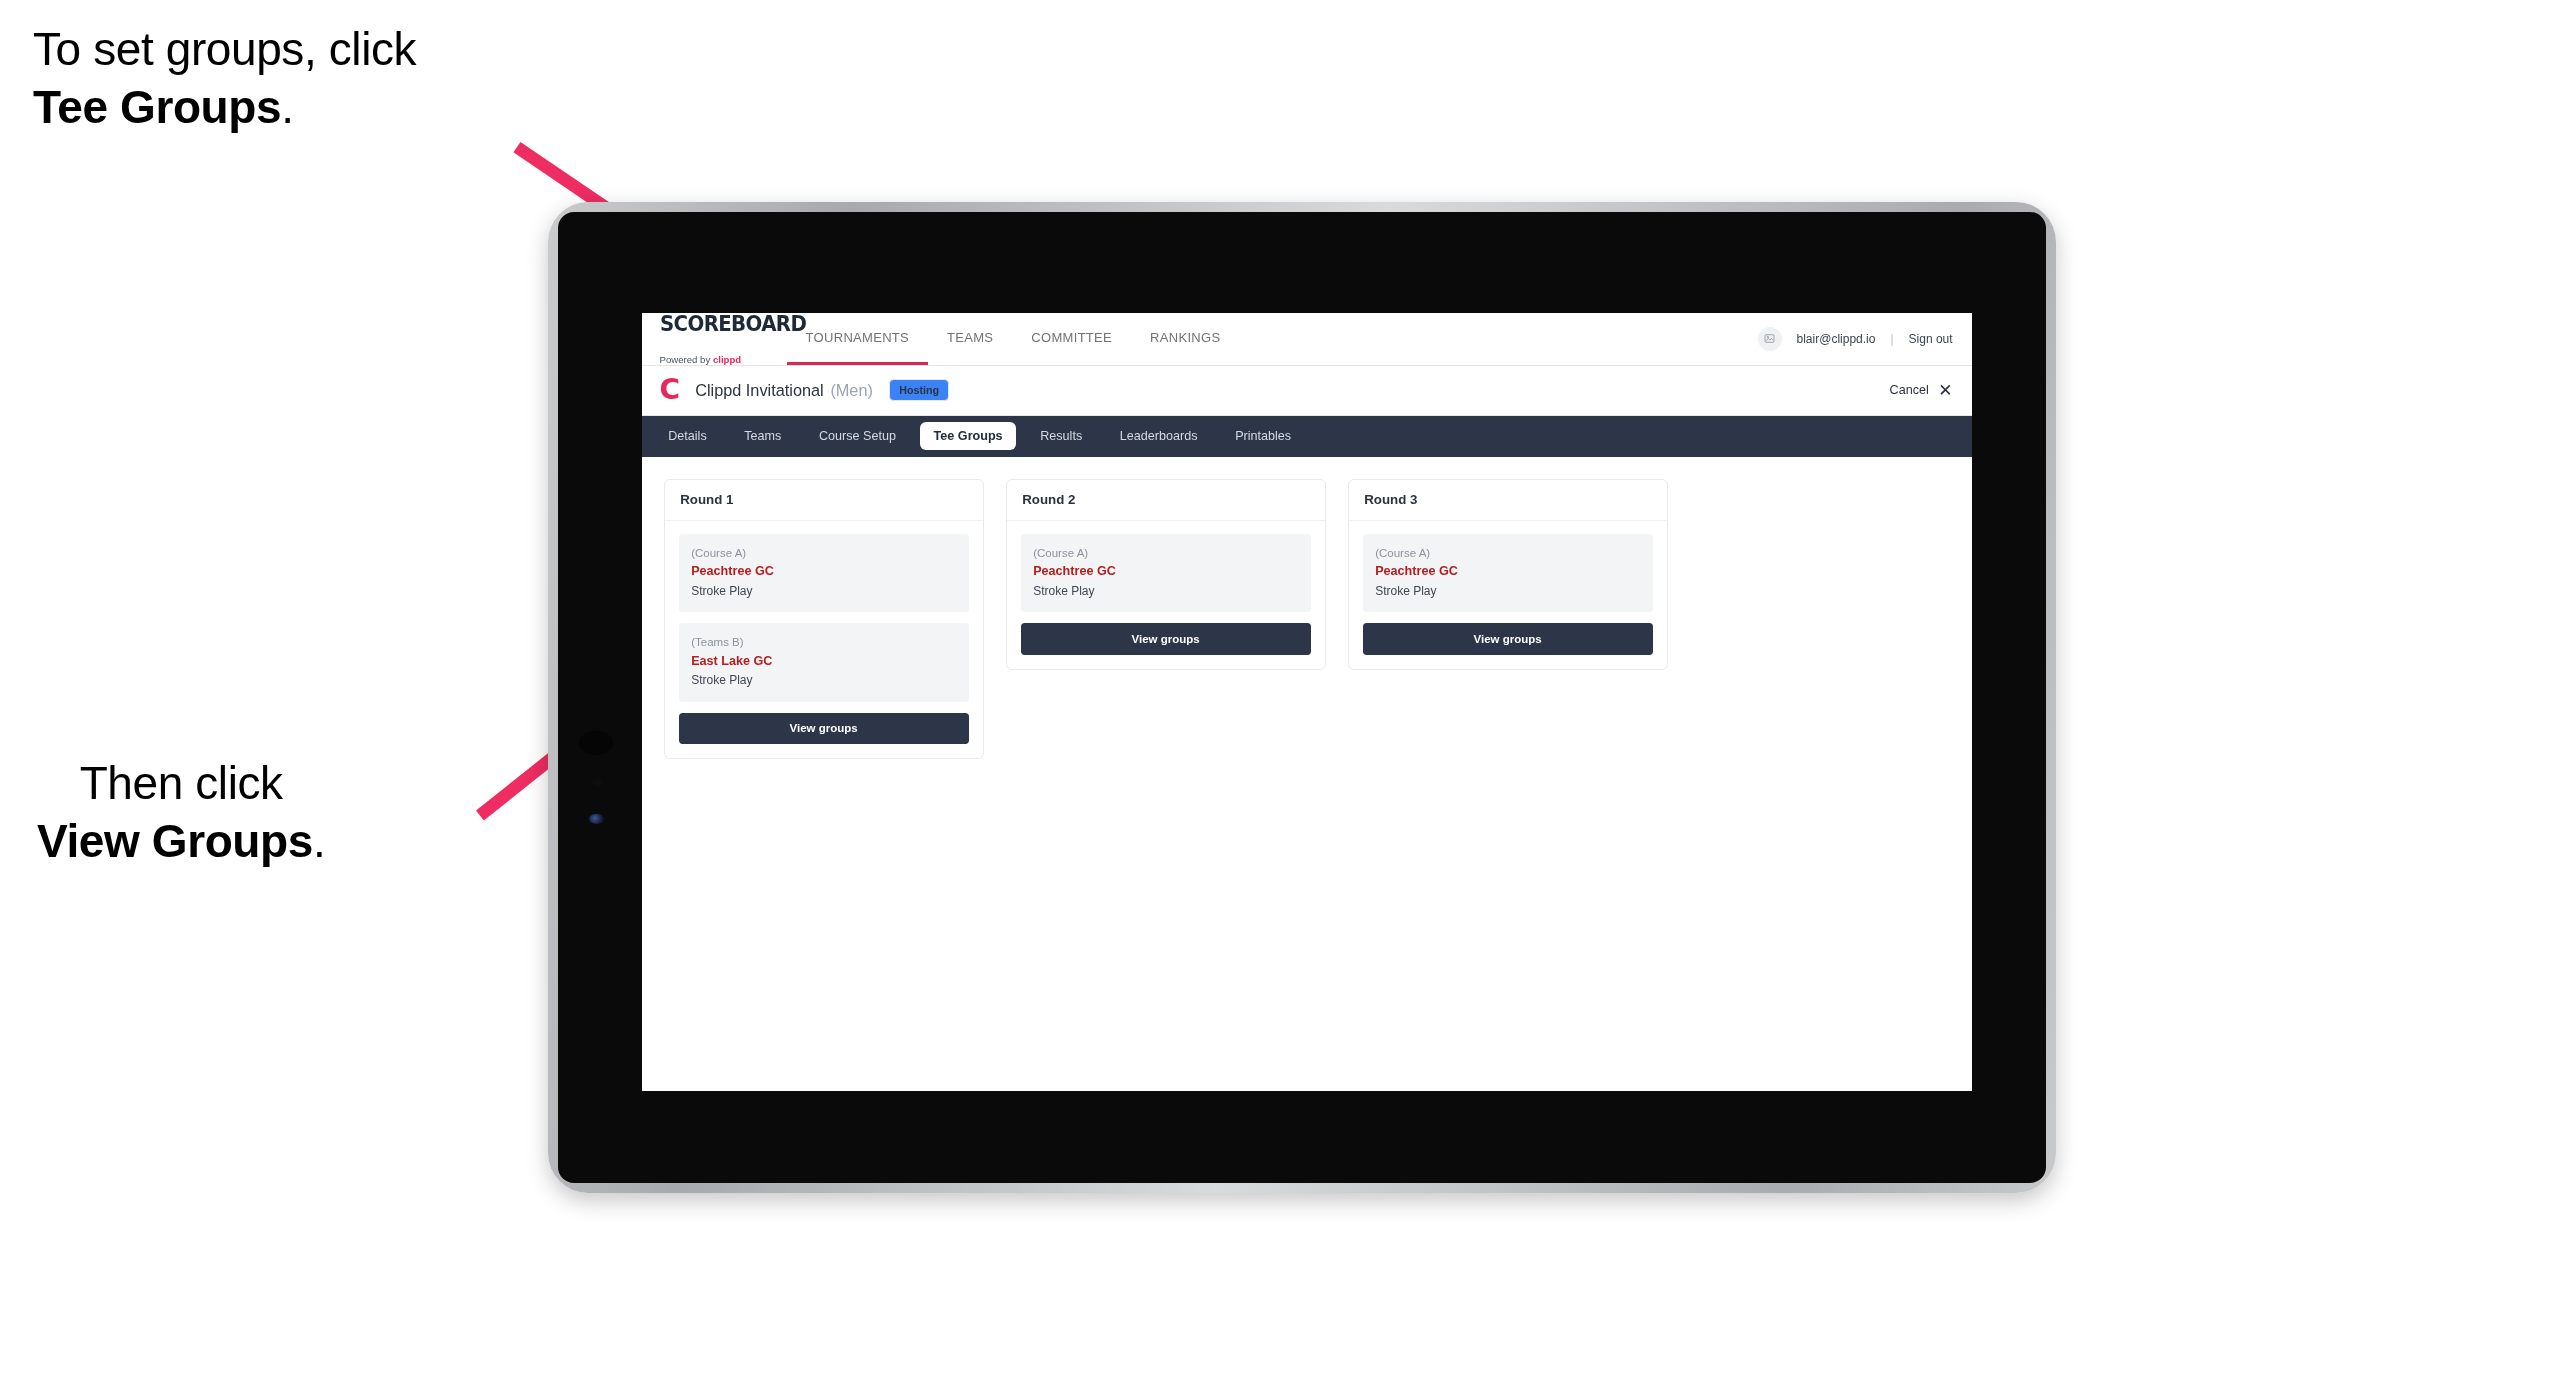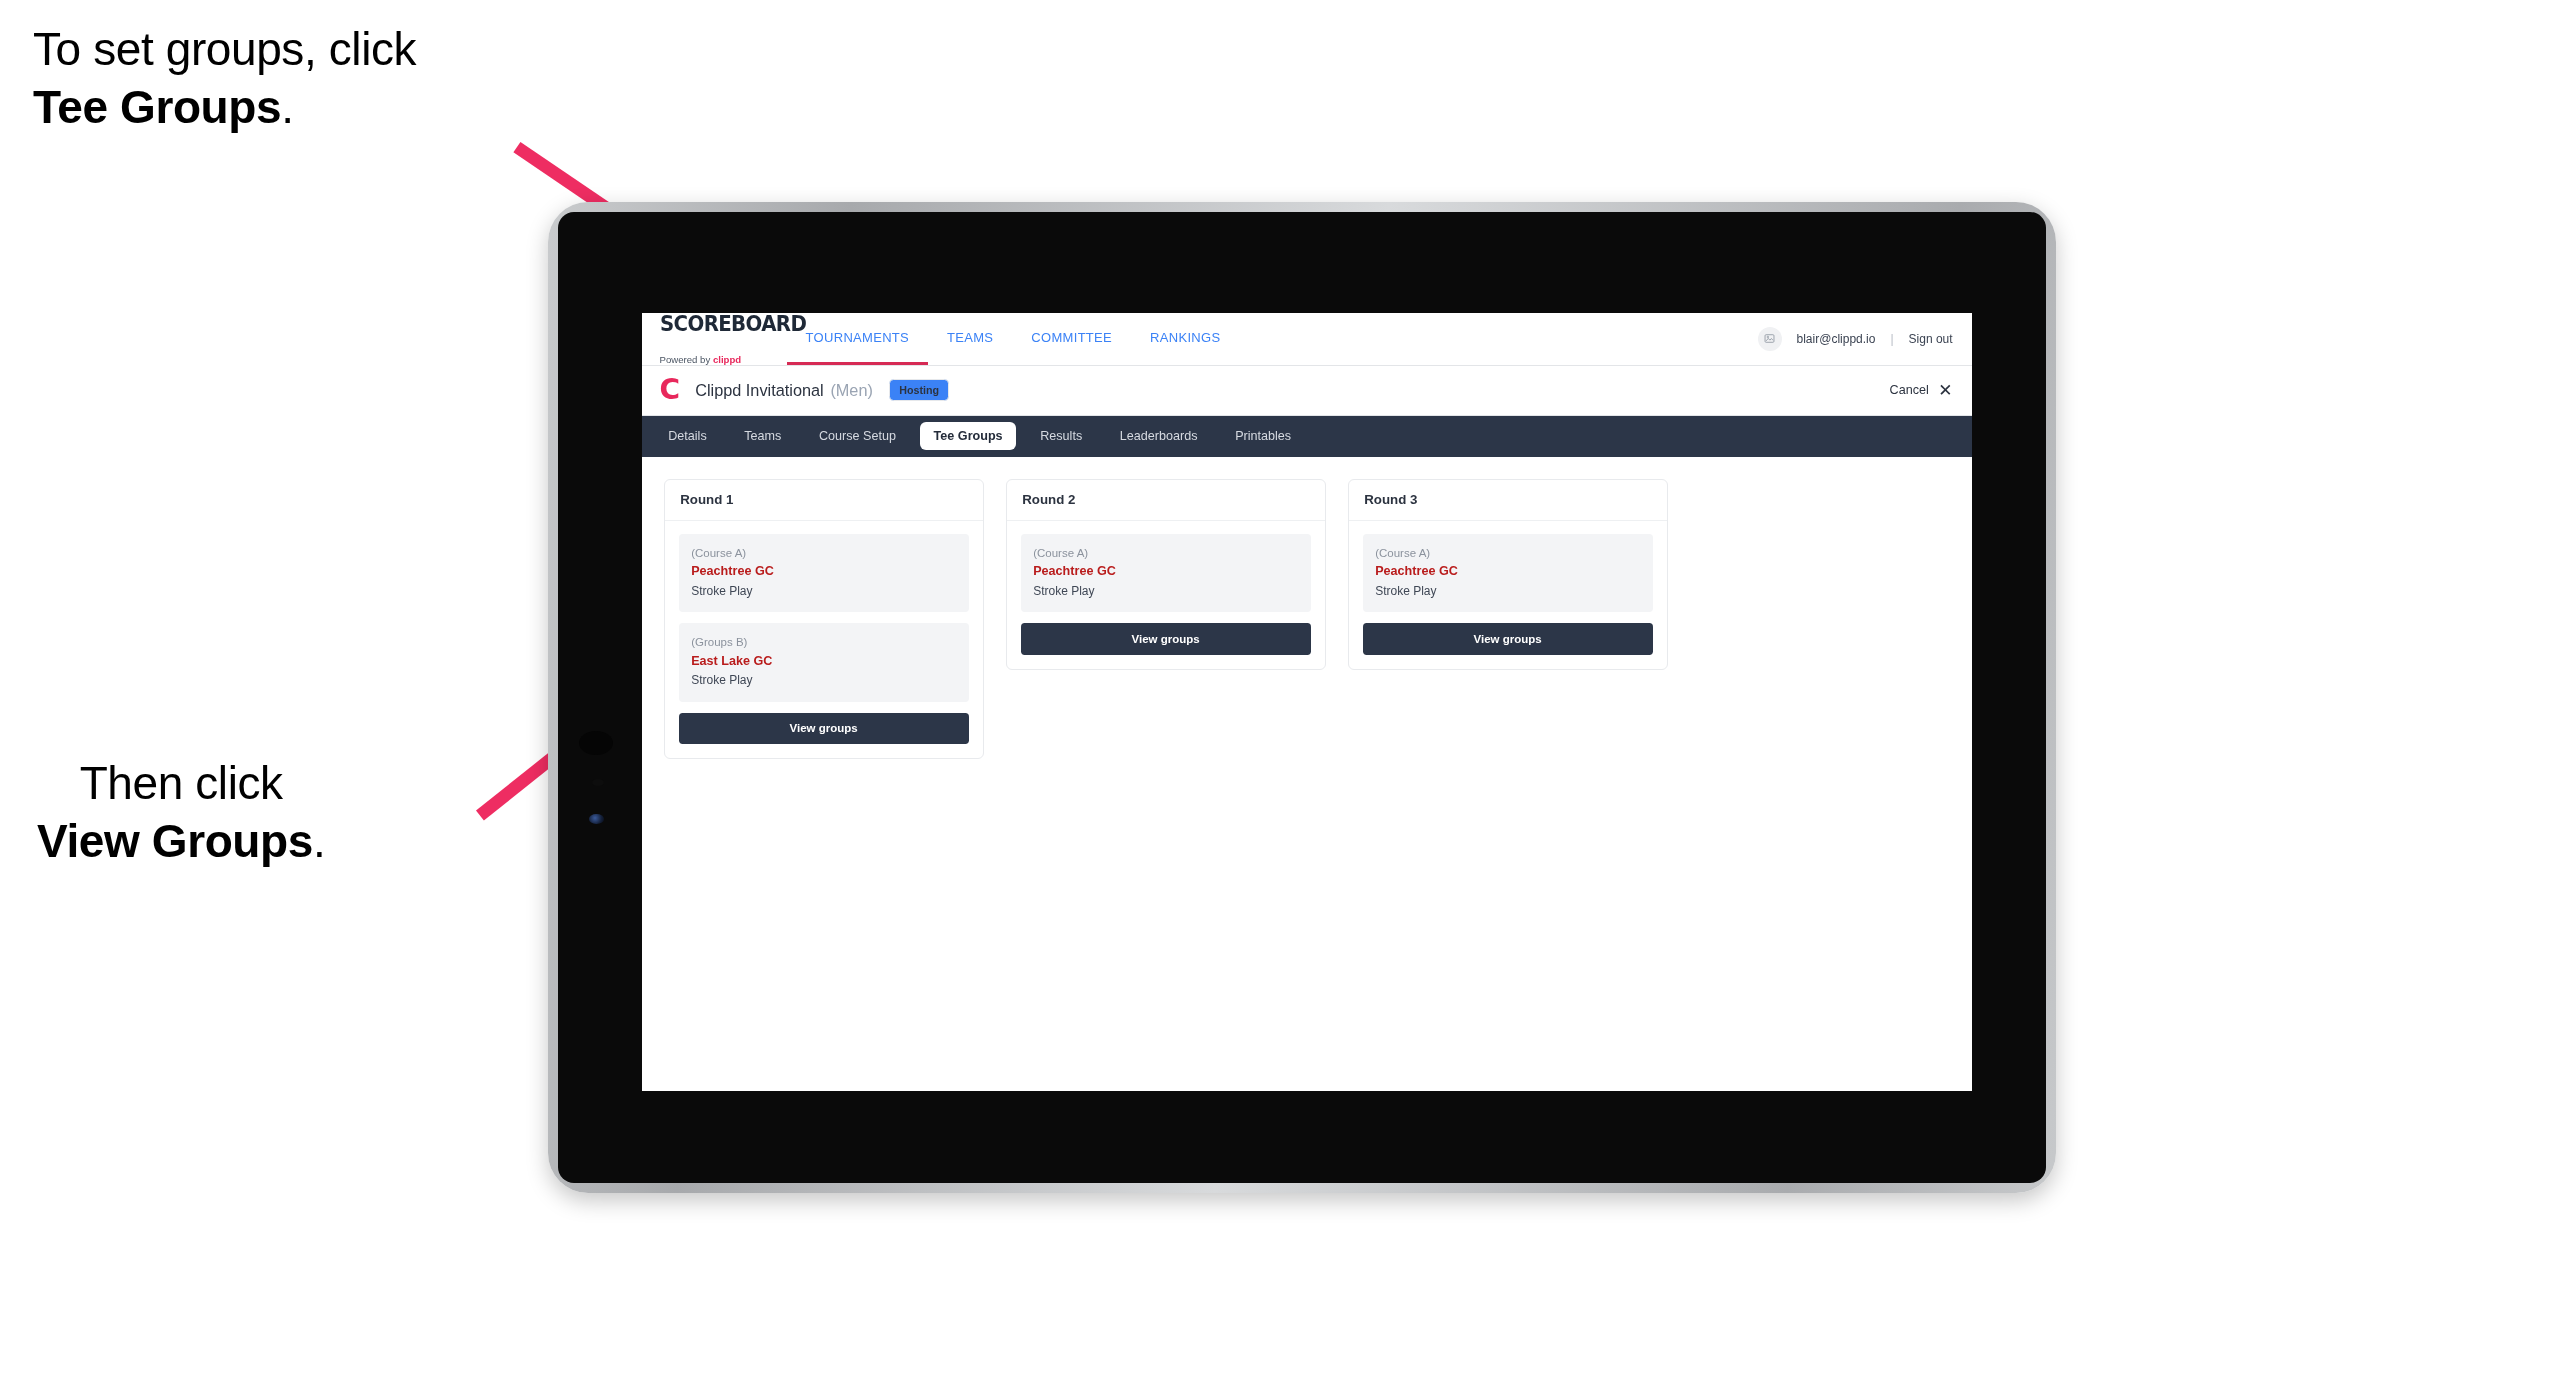--- a/index.html
+++ b/index.html
@@ -86,21 +86,21 @@
     transform-origin: left center;
     line-height: 1;
   }
   #brand-sub { font-size: 9.6px; color: #4b5563; margin-top: 21px; line-height: 1; }
   #brand-sub .pink { color: #e8285c; font-weight: bold; }
 
   .nav-item {
     display: flex; align-items: center;
     padding: 0 19px;
     font-size: 13px;
-    color: #3b82f6;
+    color: #737373;
     letter-spacing: 0.3px;
     border-bottom: 3px solid transparent;
     cursor: pointer;
   }
   .nav-item.active { border-bottom-color: #d62a54; }
 
   #account {
     margin-left: auto;
     display: flex; align-items: center; gap: 15px;
     padding-right: 19px;
@@ -299,21 +299,21 @@
 
         <div class="round-card">
           <div class="round-head">Round 1</div>
           <div class="round-body">
             <div class="course-block">
               <div class="course-label">(Course A)</div>
               <div class="course-name">Peachtree GC</div>
               <div class="course-format">Stroke Play</div>
             </div>
             <div class="course-block">
-              <div class="course-label">(Groups B)</div>
+              <div class="course-label">(Teams B)</div>
               <div class="course-name">East Lake GC</div>
               <div class="course-format">Stroke Play</div>
             </div>
             <button class="view-groups-btn">View groups</button>
           </div>
         </div>
 
         <div class="round-card">
           <div class="round-head">Round 2</div>
           <div class="round-body">

